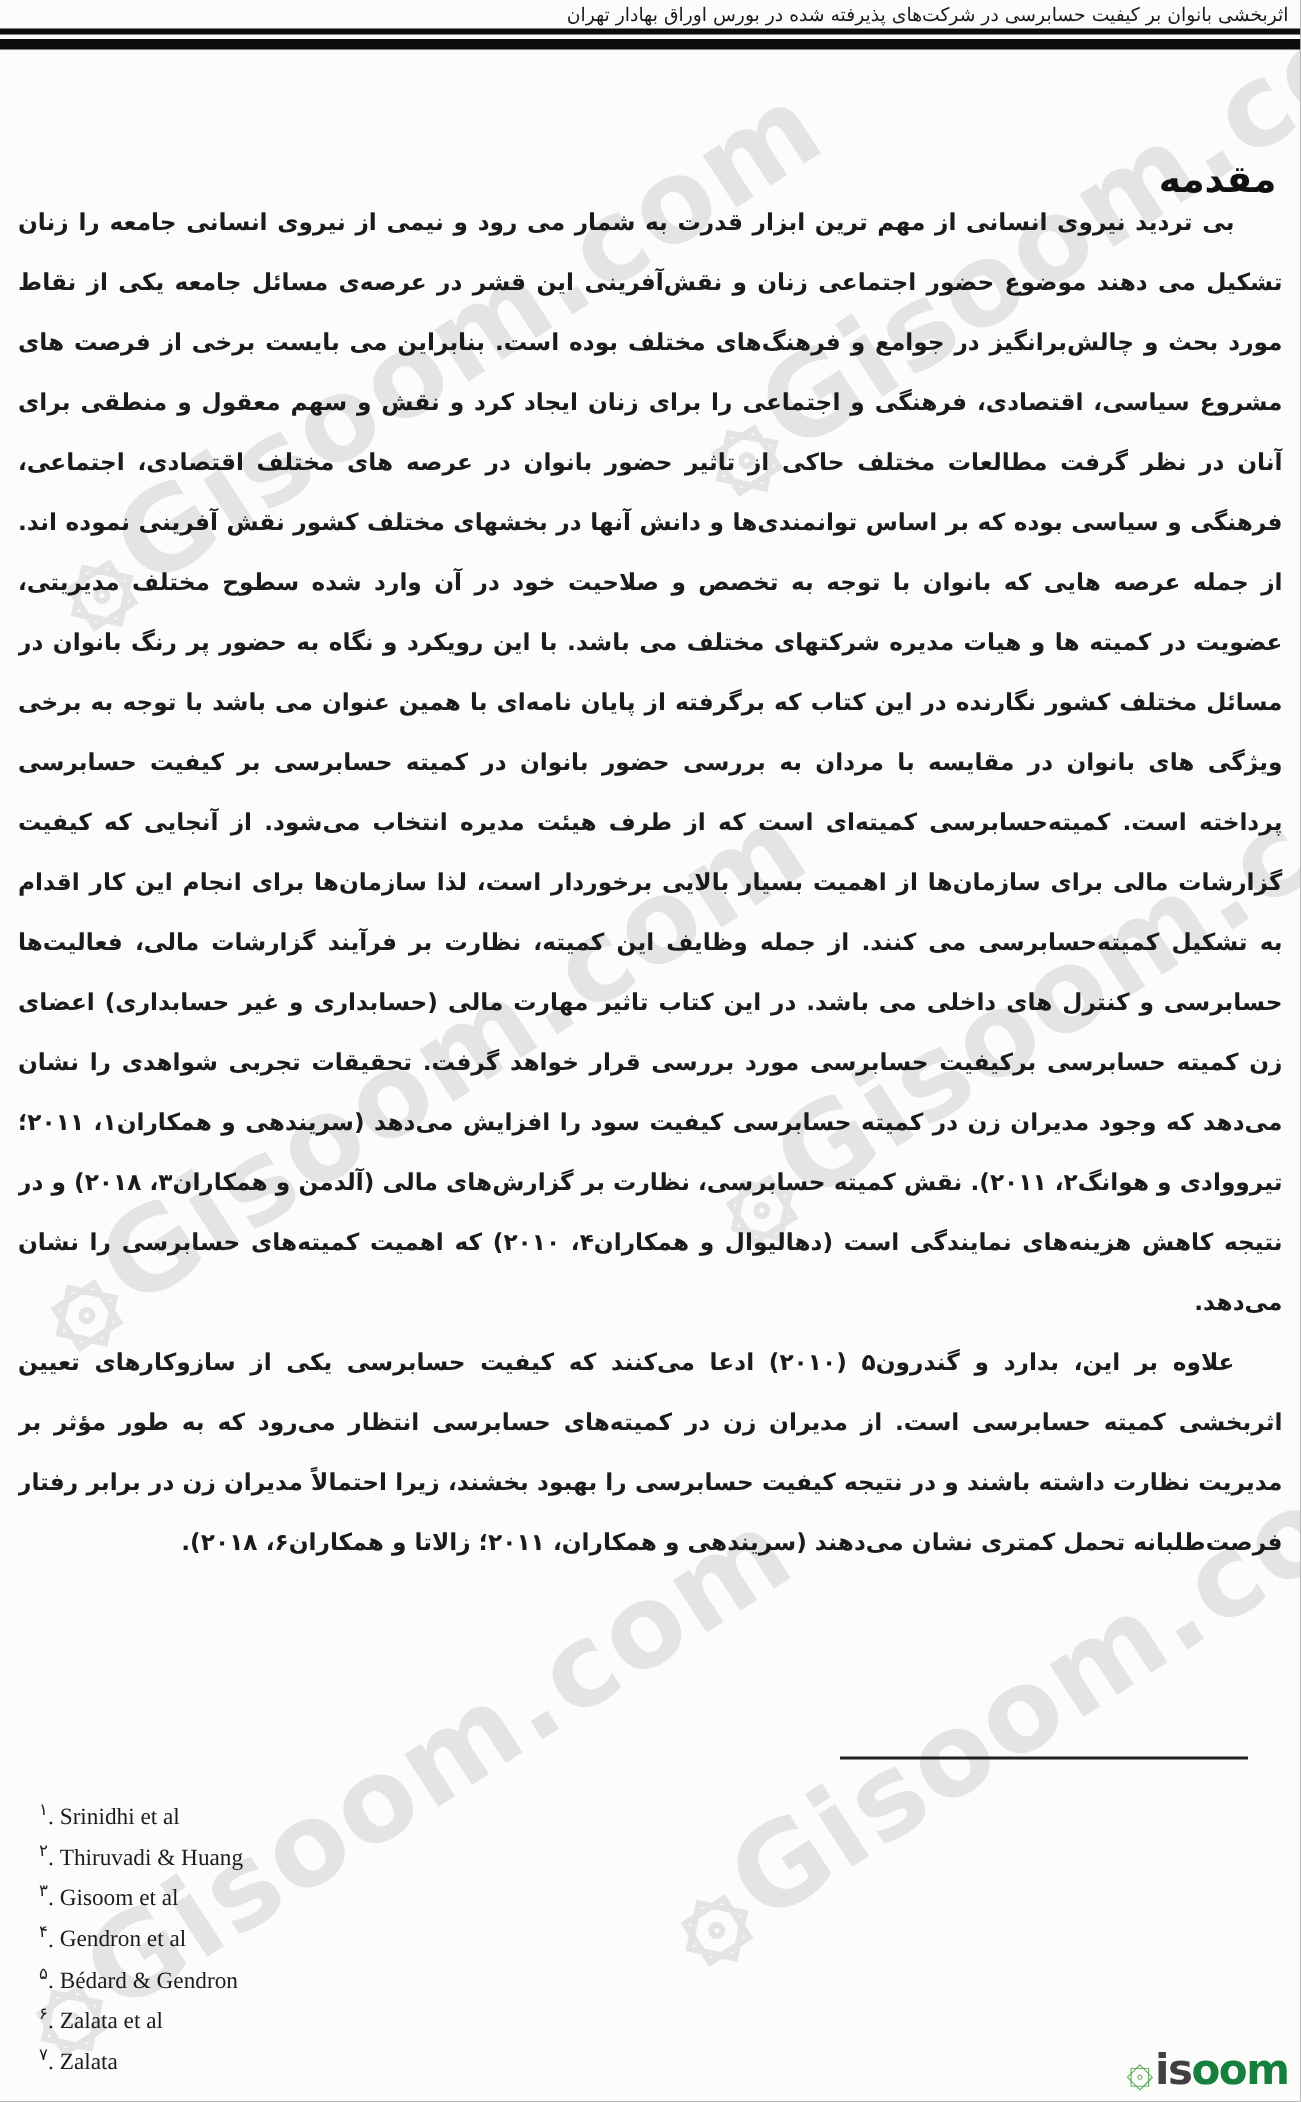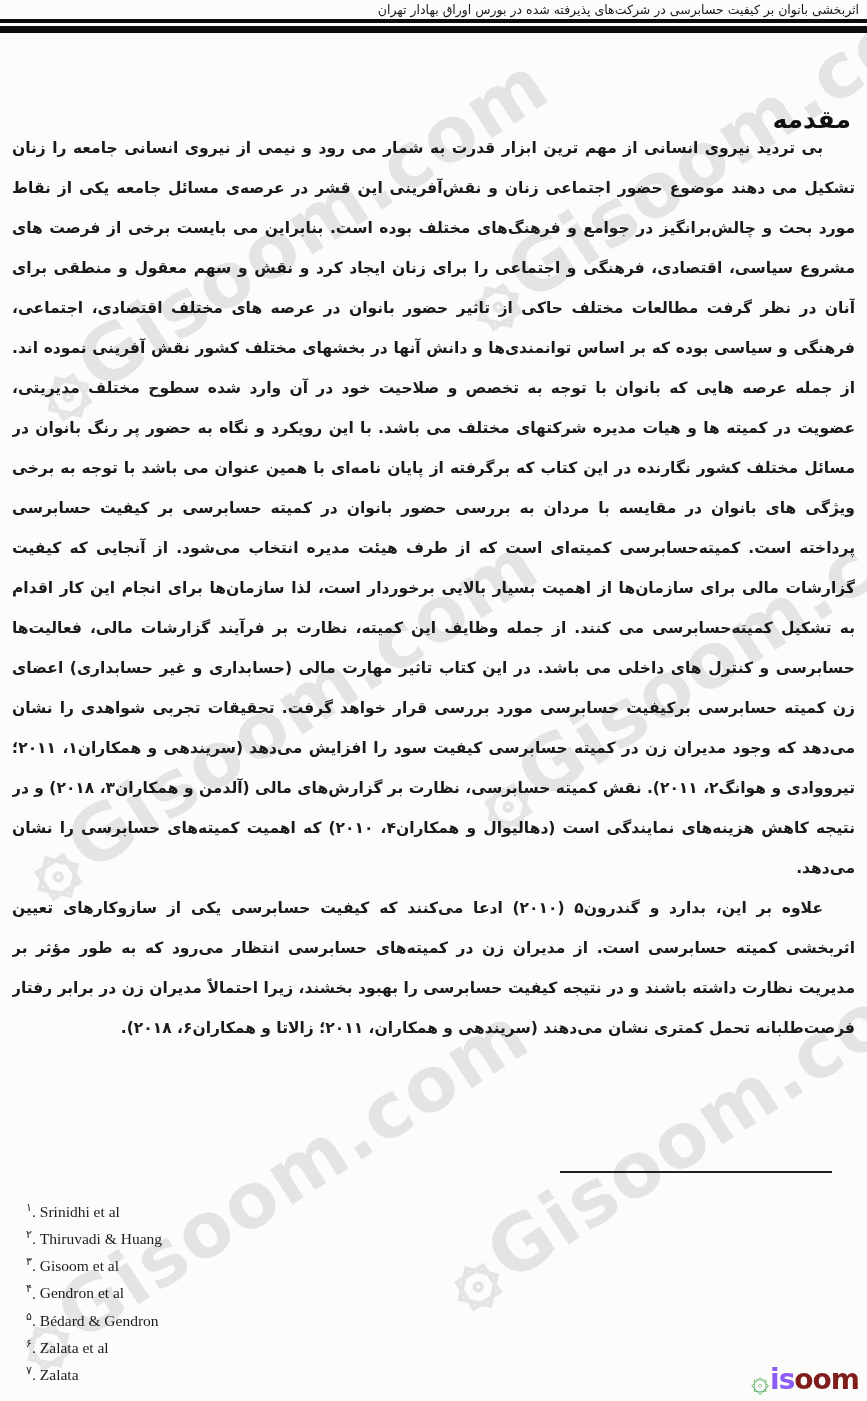--- a/index.html
+++ b/index.html
@@ -100,17 +100,17 @@
     <li class="fn"><span class="fn-marker">۲</span><span class="fn-sep">.</span><span>Thiruvadi &amp; Huang</span></li>
     <li class="fn"><span class="fn-marker">۳</span><span class="fn-sep">.</span><span>Gisoom et al</span></li>
     <li class="fn"><span class="fn-marker">۴</span><span class="fn-sep">.</span><span>Gendron et al</span></li>
     <li class="fn"><span class="fn-marker">۵</span><span class="fn-sep">.</span><span>Bédard &amp; Gendron</span></li>
     <li class="fn"><span class="fn-marker">۶</span><span class="fn-sep">.</span><span>Zalata et al</span></li>
     <li class="fn"><span class="fn-marker">۷</span><span class="fn-sep">.</span><span>Zalata</span></li>
   </ul>
 
   <div class="gisoom-logo" aria-label="Gisoom">
     <span class="logo-star" id="logoStar" style="color: rgb(61, 158, 65);">۞</span>
-    <span id="logoGreen" style="color: #8b5cf6;">is</span>
-    <span id="logoTeal" style="color: #7f1d1d;">oom</span>
+    <span id="logoGreen" style="color: #404040;">is</span>
+    <span id="logoTeal" style="color: #15803d;">oom</span>
   </div>
 
 </div>
 
 </body></html>

